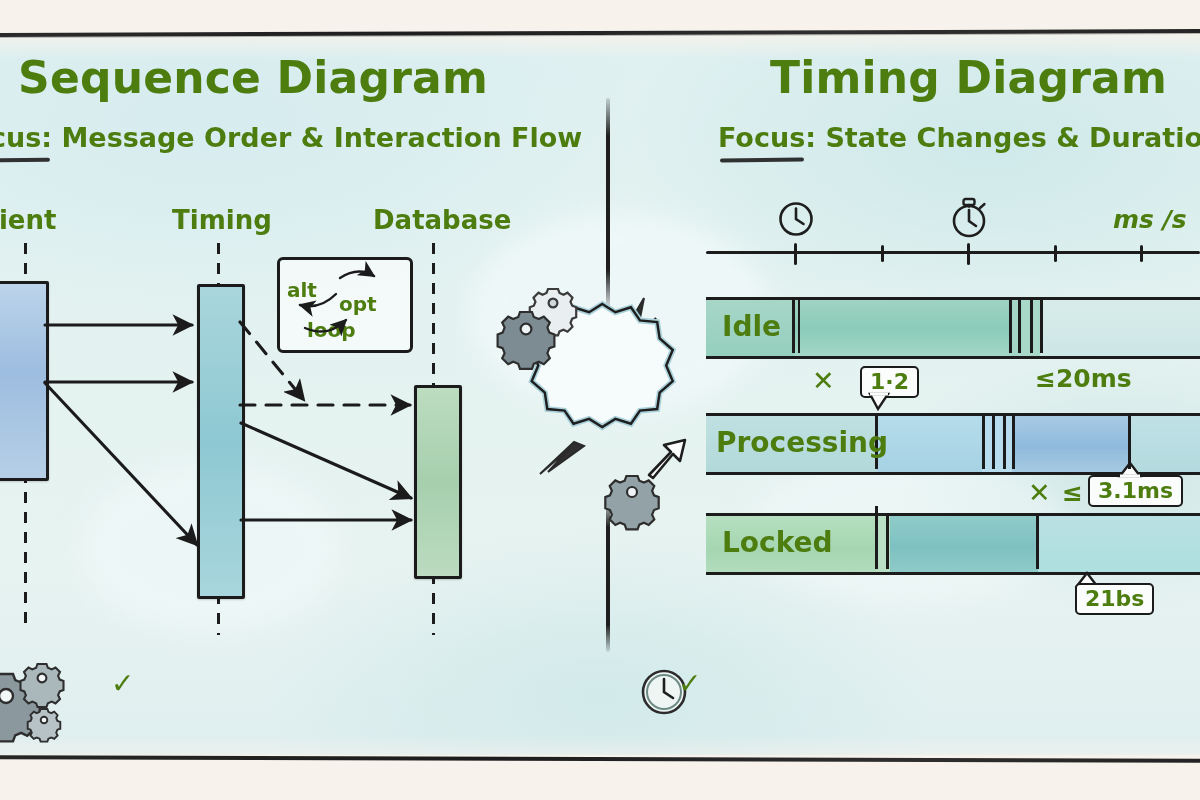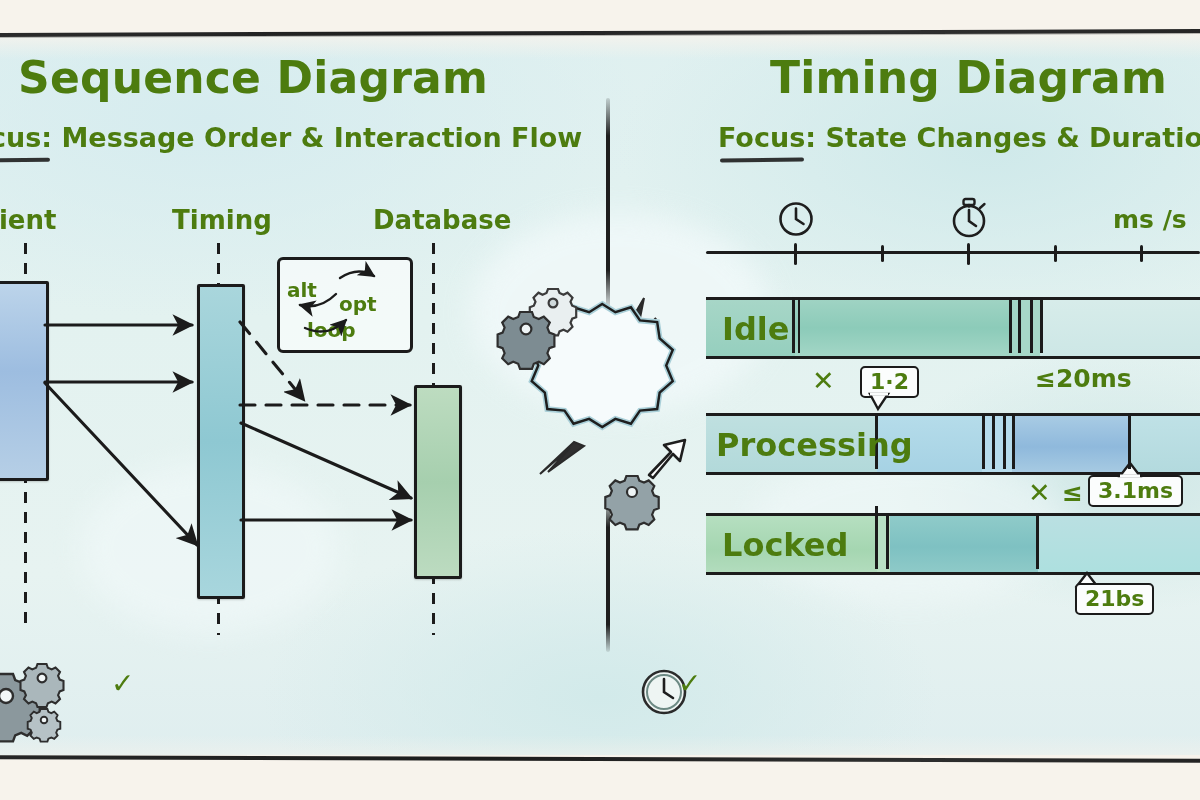--- a/index.html
+++ b/index.html
@@ -108,28 +108,28 @@
     font-size:52px;font-weight:800;letter-spacing:1px;
     color:#5b5b5b;-webkit-text-stroke:3px #1c1c1c;
     font-family:"DejaVu Sans", sans-serif;
   }
 
   
   .axis{
     position:absolute;height:3px;background:#1c1c1c;border-radius:2px;
   }
   .tick{position:absolute;width:3px;height:22px;background:#1c1c1c;border-radius:2px;}
-  .unit{position:absolute;font-size:25px;font-weight:600;white-space:nowrap;}
+  .unit{position:absolute;font-size:25px;font-weight:600;white-space:nowrap;font-style:italic;}
 
   .track{
     position:absolute;border-top:3px solid #1c1c1c;border-bottom:3px solid #1c1c1c;
   }
   .seg{position:absolute;top:0;bottom:0;}
   .tlabel{
-    position:absolute;font-size:32px;font-weight:600;white-space:nowrap;z-index:4;
+    position:absolute;font-size:28px;font-weight:600;white-space:nowrap;z-index:4;
   }
   .trans{position:absolute;width:3px;background:#1b1b1b;z-index:3;}
 
   .callout{
     position:absolute;border:2.5px solid #1b1b1b;border-radius:5px;
     background:#fbfdfd;padding:1px 8px 2px;
     font-size:22px;font-weight:700;white-space:nowrap;
   }
   .xmark{position:absolute;font-size:27px;font-weight:700;}
   .dur{position:absolute;font-size:25px;font-weight:700;white-space:nowrap;}

